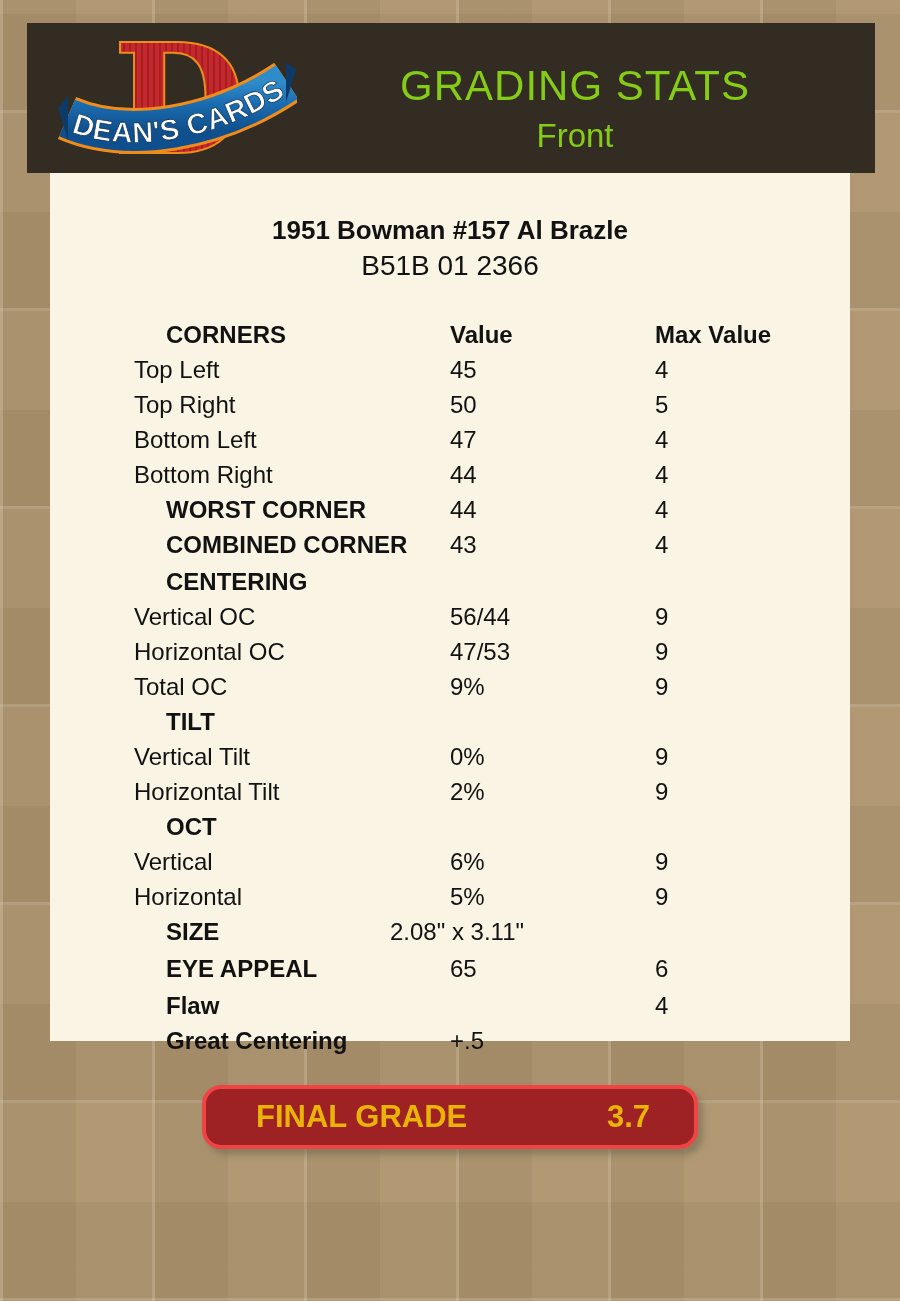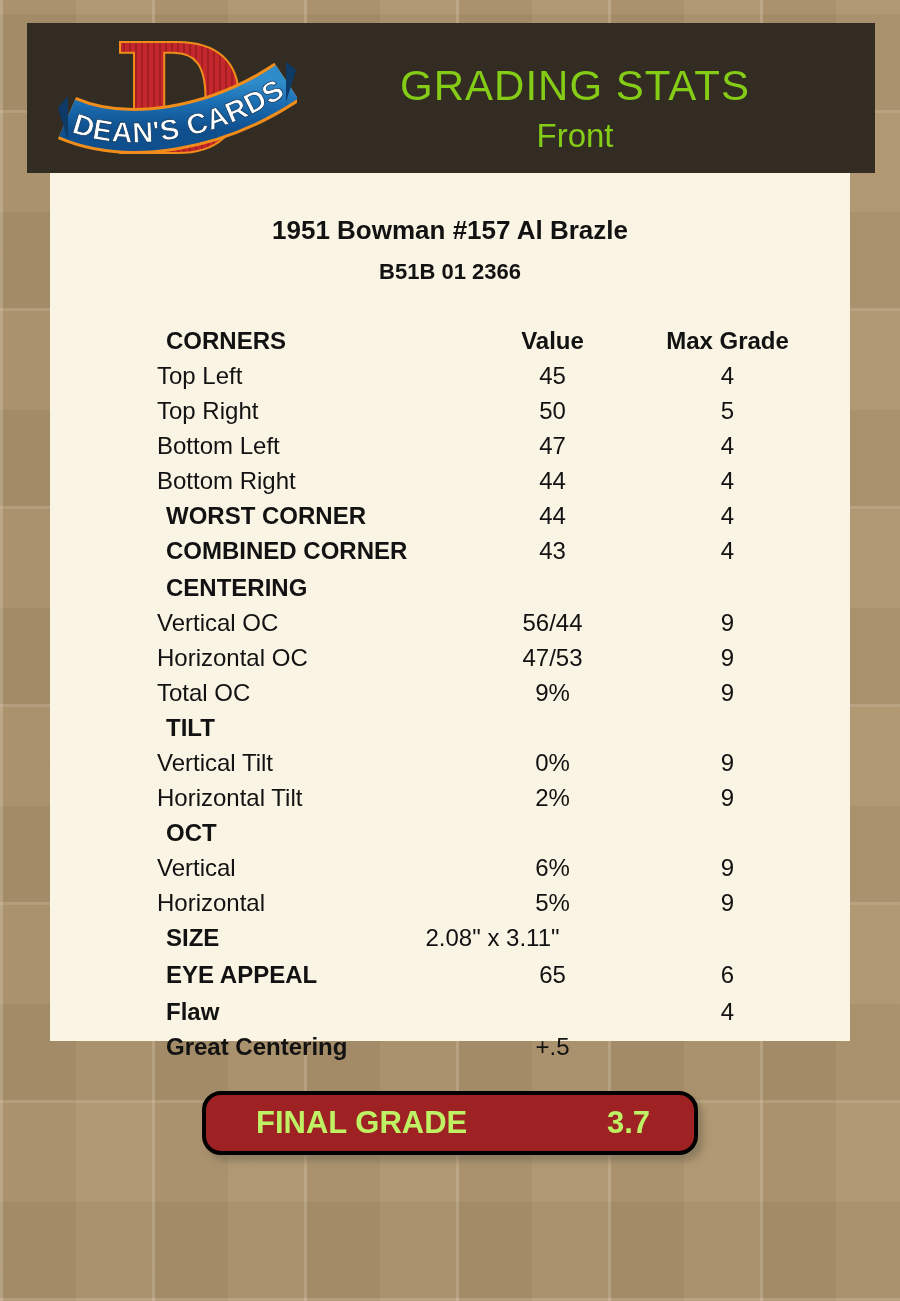--- a/index.html
+++ b/index.html
@@ -26,42 +26,42 @@
   .header-titles{
     position:absolute;left:268px;top:40px;width:560px;text-align:center;color:#84cc16;
   }
   .header-title{font-size:42px;line-height:46px;letter-spacing:1px;font-weight:400;}
   .header-subtitle{font-size:33px;line-height:38px;margin-top:8px;font-weight:400;}
   .panel{
     position:absolute;left:50px;top:173px;width:800px;height:868px;
     background:#faf4e4;
   }
   .card-title{margin-top:42px;text-align:center;font-size:26px;line-height:30px;font-weight:bold;}
-  .card-serial{margin-top:12px;text-align:center;font-size:22px;line-height:30px;font-weight:bold;}
+  .card-serial{margin-top:6px;text-align:center;font-size:28px;line-height:30px;}
   .grading-table{margin-top:36px;}
   .row{
     display:grid;grid-template-columns:400px 205px 145px;
     height:35px;align-items:center;font-size:24px;
   }
   .row .cell-label{padding-left:116px;white-space:nowrap;}
-  .row.item .cell-label{padding-left:107px;}
-  .row .cell-value,.row .cell-max{text-align:center;}
+  .row.item .cell-label{padding-left:84px;}
+  .row .cell-value,.row .cell-max{text-align:left;}
   .row.section .cell-label{font-weight:bold;}
   .row.header-row .cell-label,
   .row.header-row .cell-value,
   .row.header-row .cell-max{font-weight:bold;}
   .row.gap{margin-top:2px;}
   .row.size-row .cell-value{position:relative;left:-60px;}
   .final-grade-btn{
     box-sizing:border-box;margin-left:152px;margin-top:27px;
     width:496px;height:64px;background:#9e2123;
-    border:4px solid #000000;border-radius:19px;
+    border:4px solid #ef4444;border-radius:19px;
     box-shadow:5px 6px 6px rgba(118,106,84,0.6);
     display:flex;align-items:center;justify-content:space-between;
-    padding:0 44px 0 50px;color:#bef264;font-weight:bold;font-size:31px;
+    padding:0 44px 0 50px;color:#eab308;font-weight:bold;font-size:31px;
     cursor:pointer;
   }
 </style>
 </head>
 <body>
 
 <div class="collage"></div>
 
 <div class="header-bar">
   <svg class="logo" viewBox="0 0 240 140" width="240" height="140" aria-hidden="true">
@@ -94,21 +94,21 @@
 
 <div class="panel">
   <div class="card-title">1951 Bowman #157 Al Brazle</div>
   <div class="card-serial">B51B 01 2366</div>
 
   <div class="grading-table">
 
     <div class="row header-row section">
       <div class="cell-label">CORNERS</div>
       <div class="cell-value">Value</div>
-      <div class="cell-max">Max Grade</div>
+      <div class="cell-max">Max Value</div>
     </div>
 
     <div class="row item">
       <div class="cell-label">Top Left</div>
       <div class="cell-value">45</div>
       <div class="cell-max">4</div>
     </div>
     <div class="row item">
       <div class="cell-label">Top Right</div>
       <div class="cell-value">50</div>

